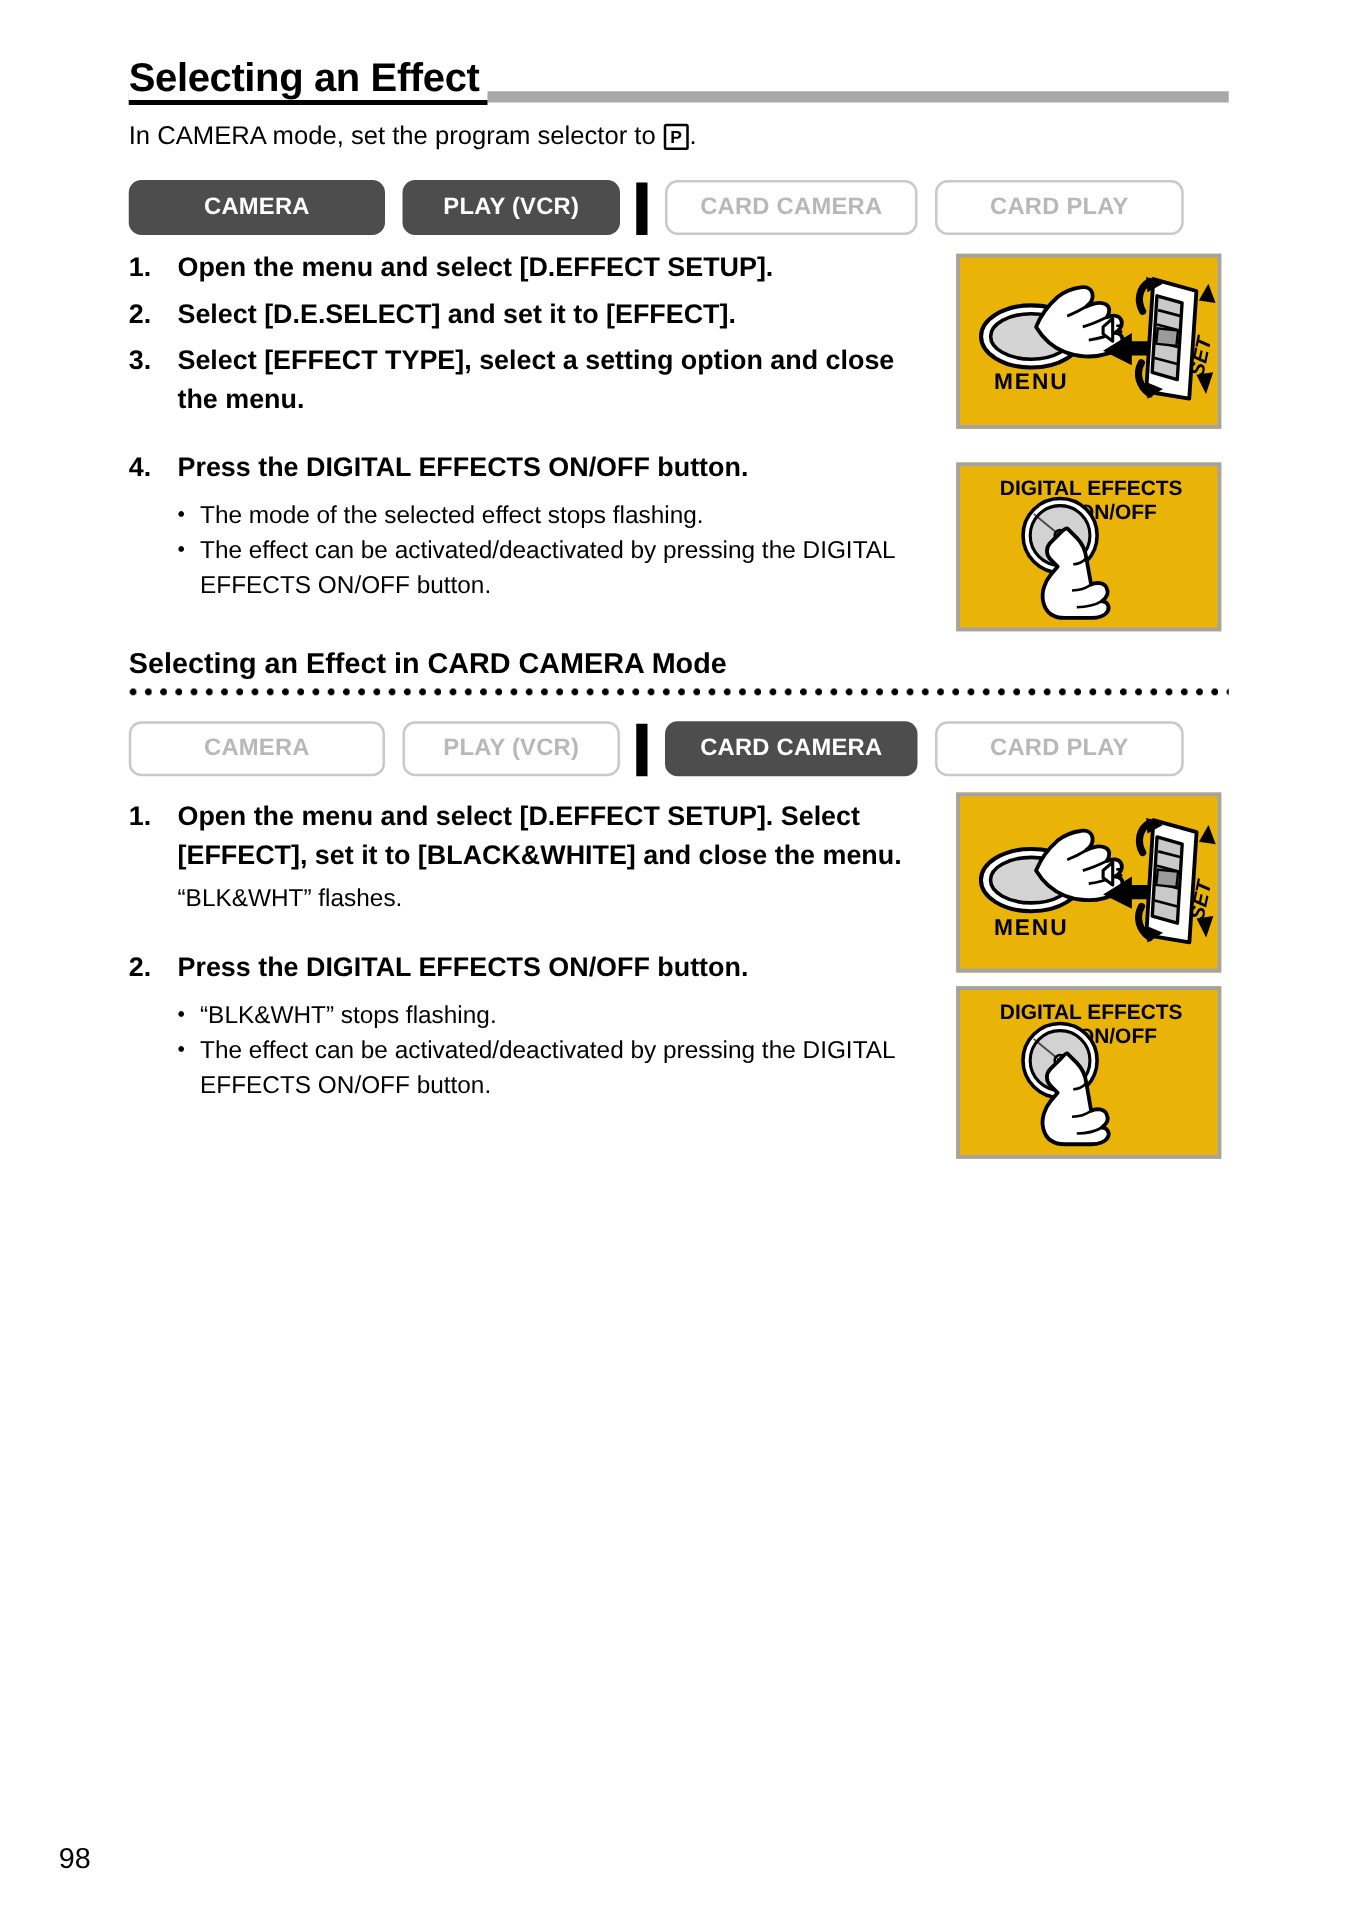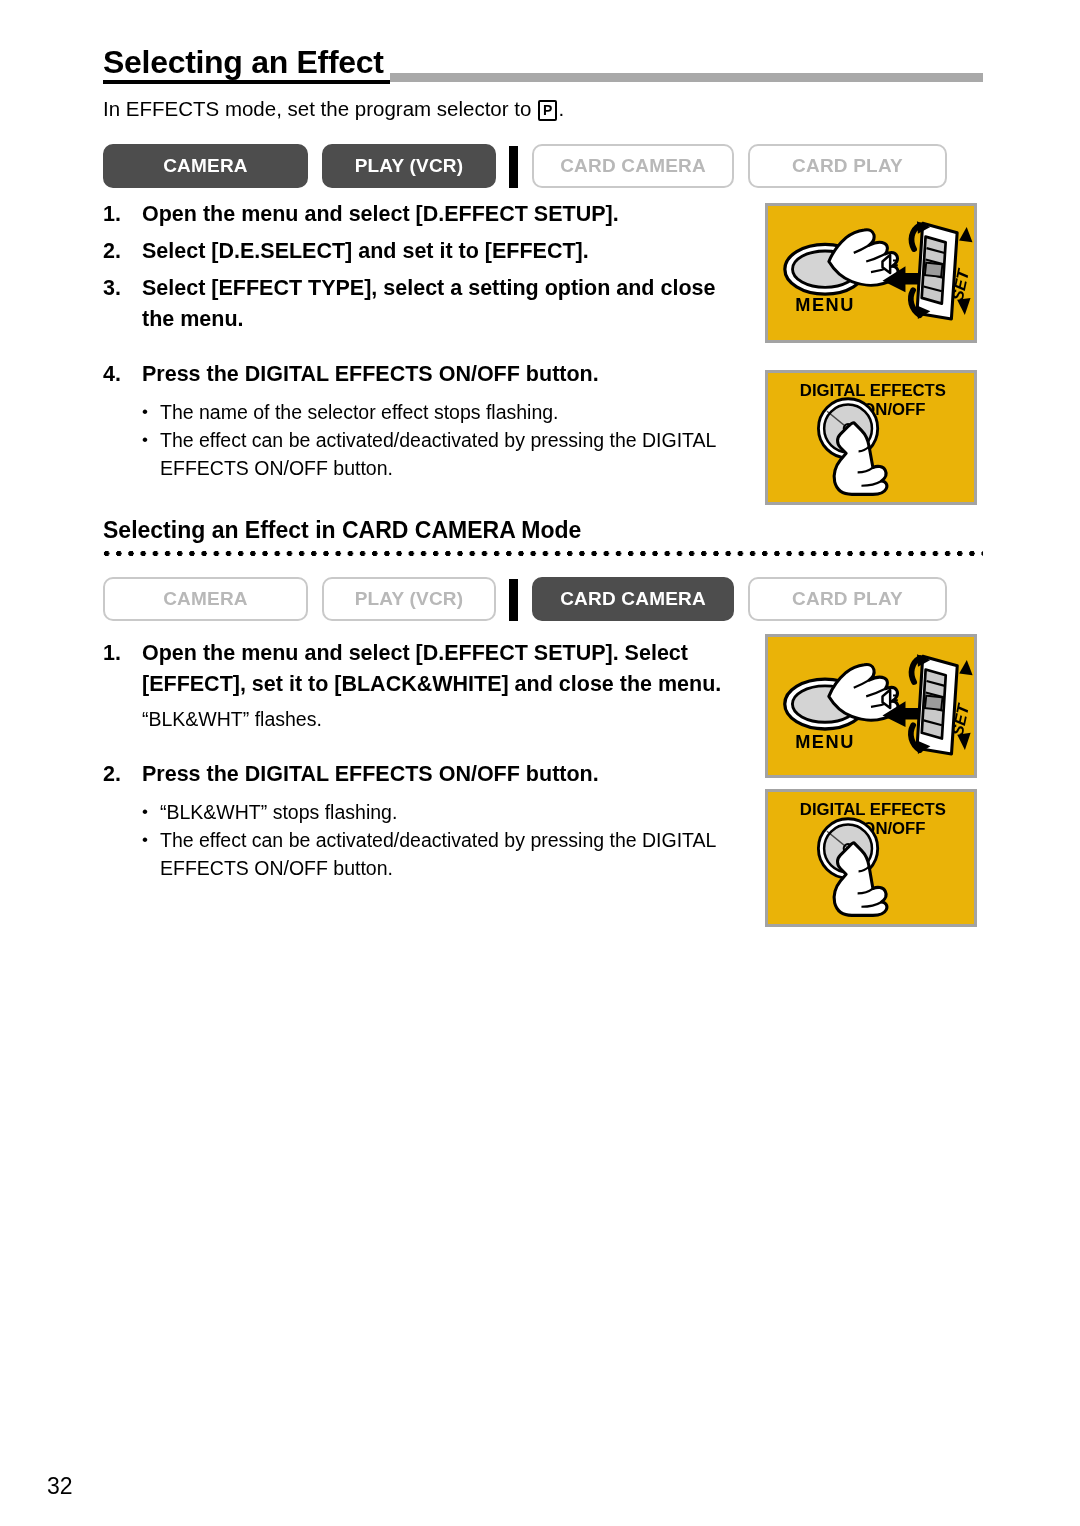--- a/index.html
+++ b/index.html
@@ -222,21 +222,21 @@
 <body>
 
 <div class="page">
 
   <div class="title-wrap">
     <div class="title-rule"></div>
     <div class="title-text">Selecting an Effect</div>
   </div>
 
   <div class="intro">
-    <span>In EFFECTS mode, set the program selector to</span>
+    <span>In CAMERA mode, set the program selector to</span>
     <span class="pbox">P</span><span>.</span>
   </div>
 
   <div class="modebar first">
     <div class="mode-btn w1 on">CAMERA</div>
     <div class="mode-gap"></div>
     <div class="mode-btn w2 on">PLAY (VCR)</div>
     <div class="mode-sep"></div>
     <div class="mode-btn w3 off">CARD CAMERA</div>
     <div class="mode-gap"></div>
@@ -261,21 +261,21 @@
     <div class="sp-6"></div>
     <div class="sp-18"></div>
     <div class="step">
       <div class="num">4.</div>
       <div class="txt">Press the DIGITAL EFFECTS ON/OFF button.</div>
     </div>
     <div class="sp-6"></div>
     <div class="bullets">
       <div class="bullet">
         <div class="dot">•</div>
-        <div class="btxt">The name of the selector effect stops flashing.</div>
+        <div class="btxt">The mode of the selected effect stops flashing.</div>
       </div>
       <div class="bullet">
         <div class="dot">•</div>
         <div class="btxt">The effect can be activated/deactivated by pressing the DIGITAL EFFECTS ON/OFF button.</div>
       </div>
     </div>
   </div>
 
   <div class="illus menu1">
     <svg viewBox="0 0 212 140" xmlns="http://www.w3.org/2000/svg">
@@ -438,15 +438,15 @@
                C112 99 119 99 121 104 C123 108 121 112 117 115
                C121 115 124 119 122 123 C120 127 114 129 108 129
                L86 129 C76 129 70 124 68 116 C66 108 69 99 74 93
                L80 86 L74 80 C70 76 70 70 74 66 L82 58 C84 56 86 53 88 53 Z" fill="#ffffff" stroke="#000" stroke-width="3.2" stroke-linejoin="round"></path>
       <path d="M104 78 C101 81 97 83 93 83" fill="none" stroke="#000" stroke-width="2.2"></path>
       <path d="M108 101 C104 104 98 106 92 106" fill="none" stroke="#000" stroke-width="2.2"></path>
       <path d="M117 115 C112 118 104 120 96 120" fill="none" stroke="#000" stroke-width="2.2"></path>
     </svg>
   </div>
 
-  <div class="pageno">32</div>
+  <div class="pageno">98</div>
 
 </div>
 
 </body></html>

